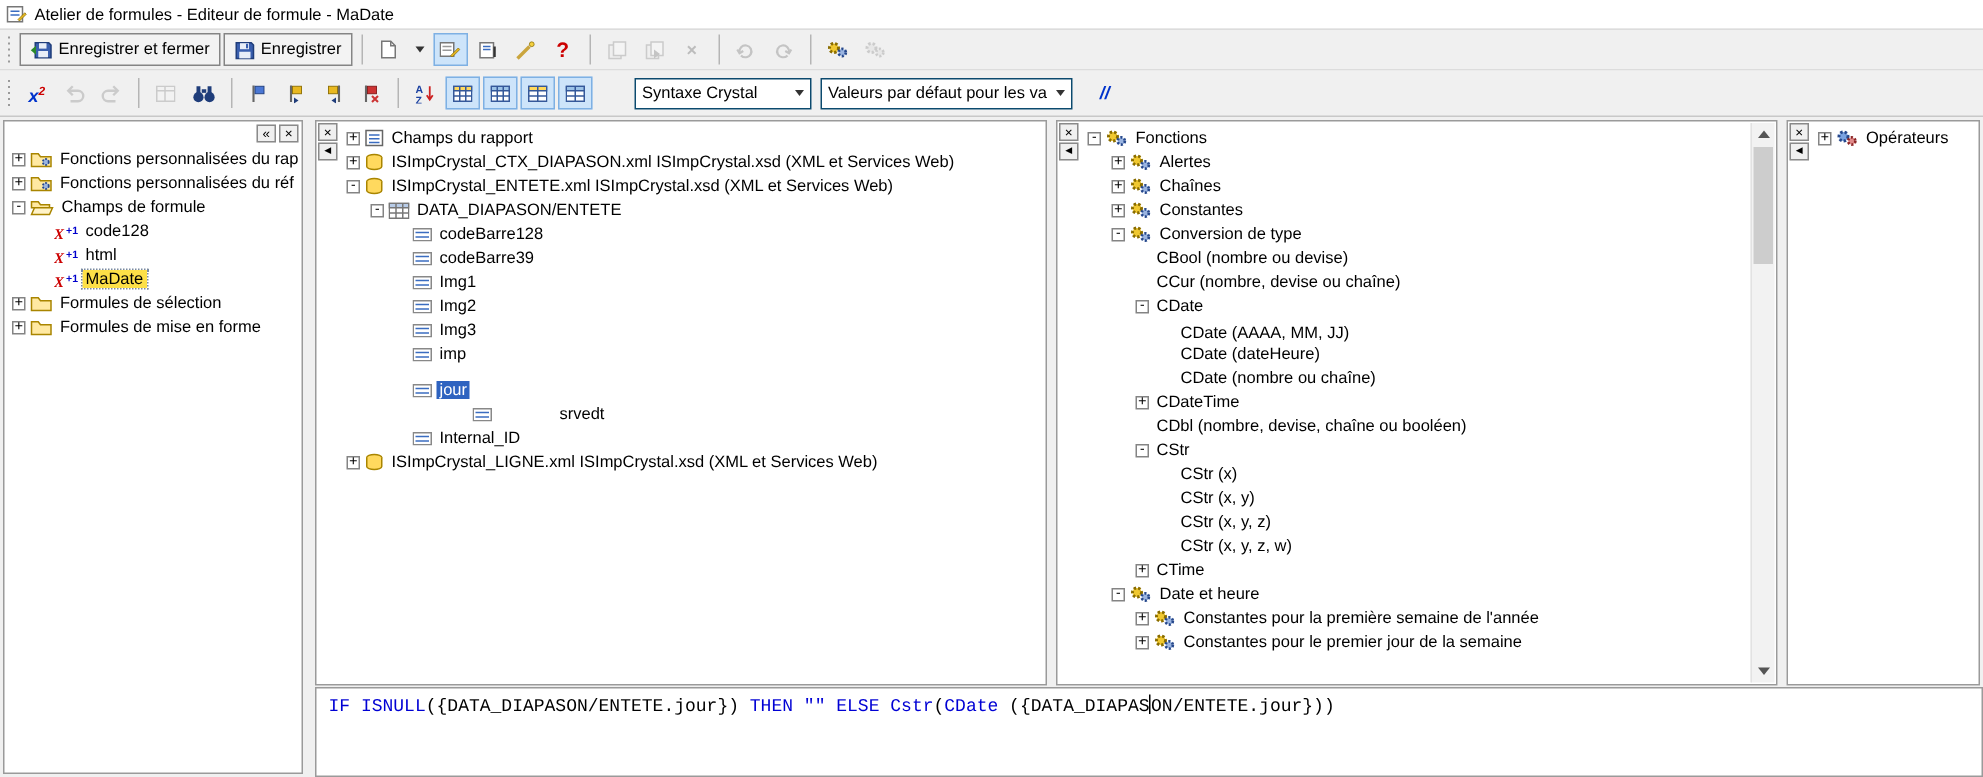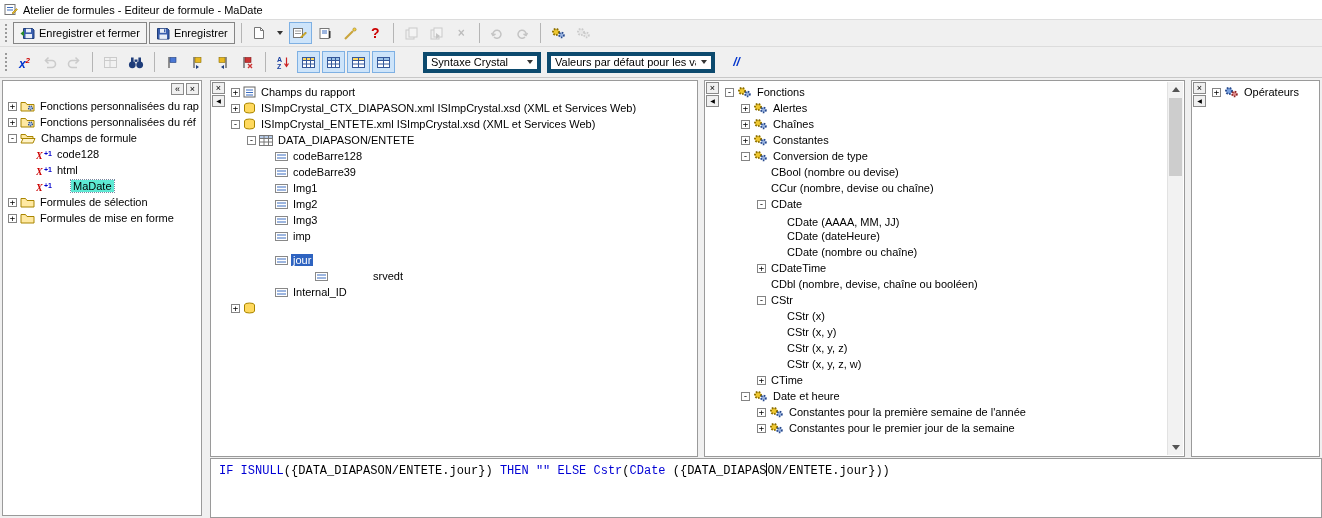--- a/index.html
+++ b/index.html
@@ -25,42 +25,42 @@
   .tbtn.pressed{background:#cde4fa;border:1px solid #7eb0e3;}
   .tbtn.disabled{opacity:.42;}
   .sep{width:1px;height:20px;background:#b5b5b5;margin:0 4px;flex:none;}
   .caret-down{width:0;height:0;border:3px solid transparent;border-top:4px solid #333;margin-top:3px;}
   .ticon{display:inline-flex;align-items:center;flex:none;}
   .ico-x2{color:#0033cc;font-weight:bold;font-style:italic;font-size:12px;line-height:10px;}
   .ico-x2 sup{color:#cc0000;font-size:8px;}
   .ico-help{color:#cc0000;font-weight:bold;font-size:14px;}
   .ico-del{color:#777;font-weight:bold;font-size:12px;}
   .ico-comment{color:#0033cc;font-weight:bold;font-style:italic;font-size:12px;}
-  .combo{height:21px;border:4px solid #0c4a6e;background:#fff;display:flex;align-items:center;
+  .combo{height:21px;border:1px solid #0c4a6e;background:#fff;display:flex;align-items:center;
          font-size:11px;box-sizing:border-box;flex:none;}
   .combo .val{padding:0 4px;white-space:nowrap;overflow:hidden;flex:1;}
   .combo .arrow{width:15px;flex:none;display:flex;align-items:center;justify-content:center;}
 
   
   .panel{position:absolute;background:#fff;border:1px solid #9a9a9a;box-sizing:border-box;}
   .lp-header{position:absolute;right:2px;top:2px;display:flex;gap:2px;z-index:2;}
   .ministrip{position:absolute;left:1px;top:1px;display:flex;flex-direction:column;gap:1px;z-index:2;}
   .msbtn{width:13px;height:12px;border:1px solid #8a8a8a;background:#f0f0f0;font-size:9px;
          line-height:10px;text-align:center;box-sizing:border-box;cursor:default;}
   .msbtn.arrow{font-size:6px;}
   .tree{position:absolute;overflow:hidden;font-size:11px;}
   .trow{display:flex;align-items:center;height:16px;white-space:pre;}
   .exp{width:9px;height:9px;line-height:7px;font-size:9px;text-align:center;border:1px solid #848484;
        background:#fff;margin-right:3px;box-sizing:border-box;flex:none;
        font-family:"DejaVu Sans Mono",monospace;}
   .spc{width:12px;flex:none;}
   .trow .ticon{margin-right:3px;}
   .tlabel{padding:0 2px;}
   .tlabel.sel{background:#2e63c0;color:#fff;}
-  .tlabel.inact{background:#5eead4;outline:1px dotted #7a8aa0;margin-left:16px;}
+  .tlabel.inact{background:#fde047;outline:1px dotted #7a8aa0;}
 
   
   .vscroll{position:absolute;right:1px;top:1px;bottom:1px;width:15px;background:#f2f2f2;
            border-left:1px solid #e2e2e2;}
   .varrow{position:absolute;left:0;width:15px;height:15px;display:flex;align-items:center;justify-content:center;}
   .varrow.up{top:0;} .varrow.down{bottom:0;}
   .varrow.up::after{content:'';border:4px solid transparent;border-bottom:5px solid #555;margin-top:-4px;}
   .varrow.down::after{content:'';border:4px solid transparent;border-top:5px solid #555;margin-bottom:-4px;}
   .vthumb{position:absolute;left:1px;top:16px;width:13px;height:78px;background:#cdcdcd;}
 
@@ -469,21 +469,21 @@
               <line x1="2" y1="6" x2="11" y2="6" stroke="#3a6cc0"></line>
             </svg></span><span class="tlabel">srvedt</span></div>
         <div class="trow" style="padding-left: 34px;"><span class="spc"></span><span class="ticon"><svg width="13" height="9">
               <rect x="0.5" y="0.5" width="12" height="8" fill="#fff" stroke="#888"></rect>
               <line x1="2" y1="3" x2="11" y2="3" stroke="#3a6cc0"></line>
               <line x1="2" y1="6" x2="11" y2="6" stroke="#3a6cc0"></line>
             </svg></span><span class="tlabel">Internal_ID</span></div>
         <div class="trow" style="padding-left: 2px;"><span class="exp">+</span><span class="ticon"><svg width="13" height="12">
               <ellipse cx="6.5" cy="3" rx="5" ry="2" fill="#ffd95e" stroke="#a98500"></ellipse>
               <path d="M1.5 3 v6 a5 2 0 0 0 10 0 v-6" fill="#ffd95e" stroke="#a98500"></path>
-            </svg></span></div>
+            </svg></span><span class="tlabel">ISImpCrystal_LIGNE.xml ISImpCrystal.xsd (XML et Services Web)</span></div>
       </div>
   </div>
 
   <div class="panel" style="left:704px;top:80px;width:481px;height:377px;">
     <div class="ministrip">
       <span class="msbtn">×</span>
       <span class="msbtn arrow">◀</span>
     </div>
     <div class="tree" id="tree-functions" style="left:18px;top:3px;right:18px;bottom:2px;">
         <div class="trow" style="padding-left: 2px;"><span class="exp">-</span><span class="ticon"><svg width="15" height="12">

